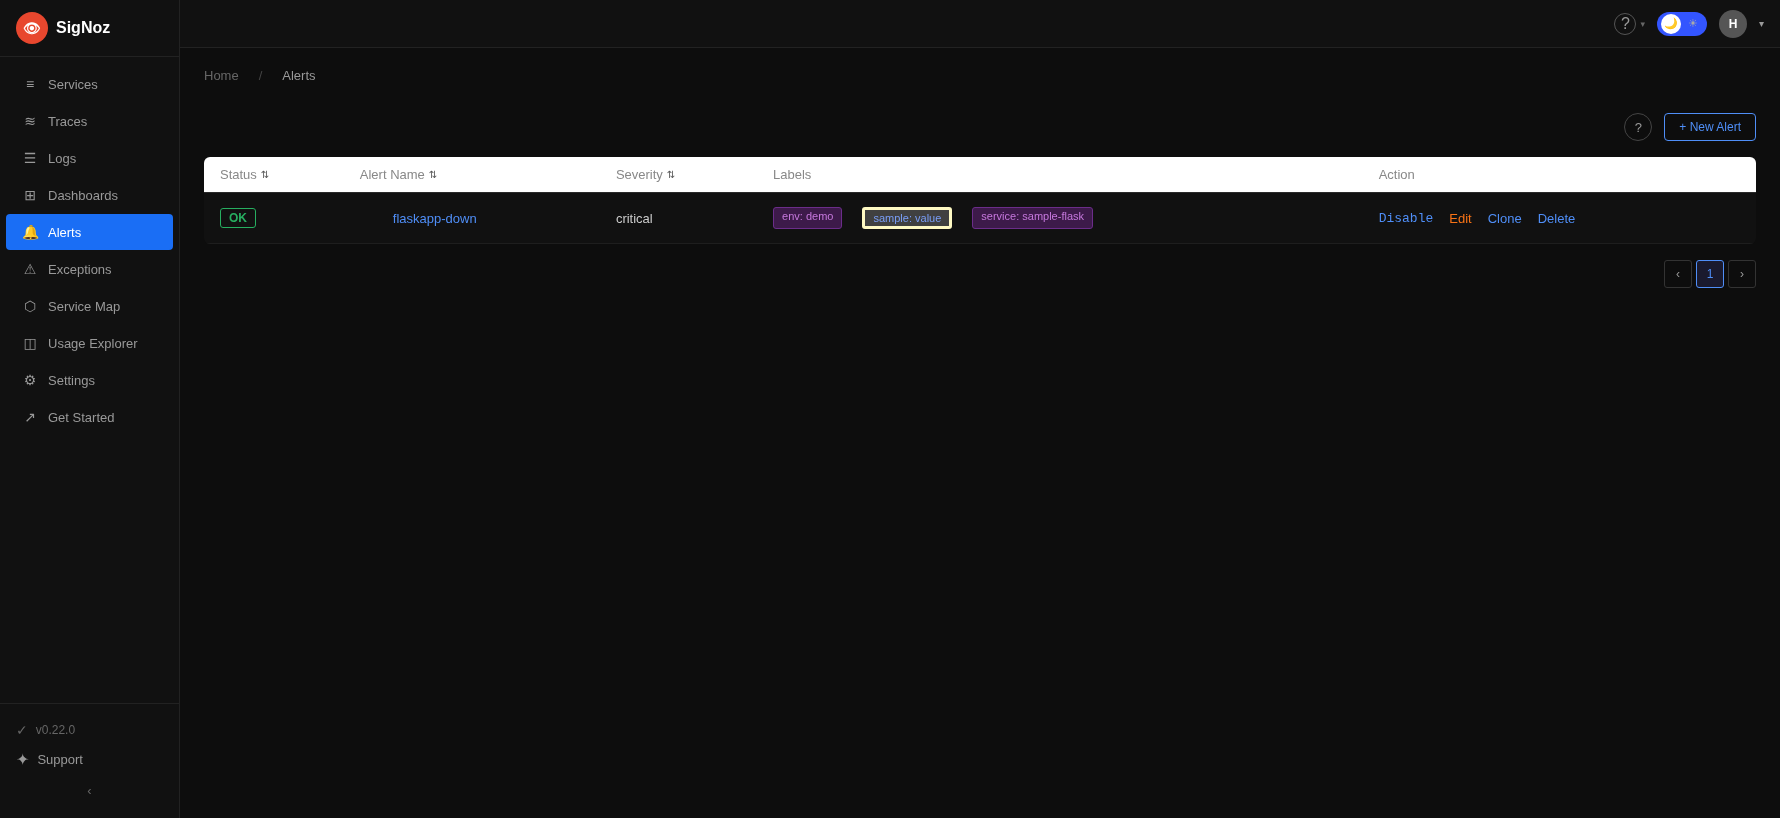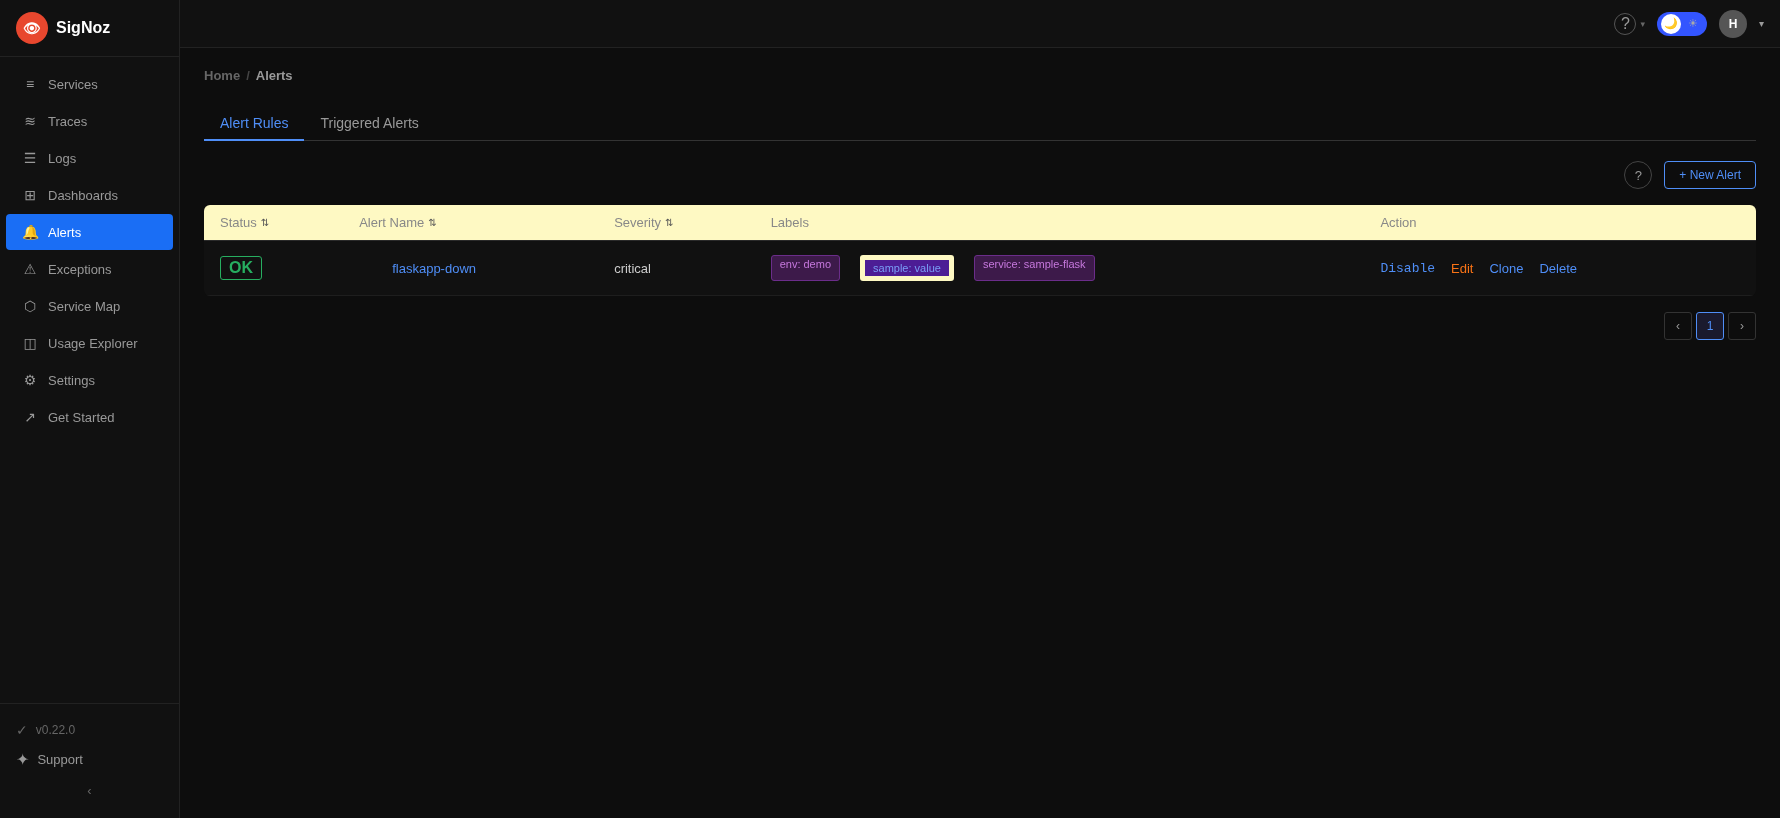--- a/index.html
+++ b/index.html
@@ -177,25 +177,24 @@
     
     .content {
       flex: 1;
       padding: 20px 24px;
       overflow-y: auto;
     }
 
     .breadcrumb {
       display: flex;
       align-items: center;
-      gap: 6px;
+      gap: 20px;
       color: #666;
       font-size: 13px;
-      margin-bottom: 24px;
-      font-weight: bold;
+      margin-bottom: 30px;
     }
     .breadcrumb-sep { color: #444; }
     .breadcrumb-current { color: #999; }
     .breadcrumb-link { color: #666; cursor: pointer; }
 
     
     .tabs {
       display: flex;
       gap: 0;
       border-bottom: 1px solid #333;
@@ -250,21 +249,21 @@
 
     
     .alert-table {
       width: 100%;
       border-collapse: collapse;
       background: #111;
       border-radius: 6px;
       overflow: hidden;
     }
     .alert-table thead tr {
-      background: #fef9c3;
+      background: #ffffff;
       border-bottom: 1px solid #2a2a2a;
     }
     .alert-table th {
       padding: 10px 16px;
       text-align: left;
       color: #888;
       font-weight: 500;
       font-size: 13px;
     }
     .alert-table th .col-header {
@@ -281,21 +280,21 @@
       vertical-align: middle;
     }
 
     .status-ok {
       display: inline-block;
       background: transparent;
       border: 1px solid #27ae60;
       color: #27ae60;
       padding: 2px 8px;
       border-radius: 3px;
-      font-size: 16px;
+      font-size: 12px;
       font-weight: 600;
     }
 
     .alert-link {
       color: #4f8ef7;
       text-decoration: none;
       cursor: pointer;
       padding-left: 33px;
     }
 
@@ -310,23 +309,23 @@
       padding: 2px 8px;
       border-radius: 3px;
       font-size: 11px;
     }
     .label-env {
       background: #3d1a4a;
       color: #c678dd;
       border: 1px solid #6b2d8a;
     }
     .label-sample {
-      background: #4c1d95;
+      background: #404040;
       color: #7a9ef7;
-      border: 5px solid #fef9c3;
+      border: 3px solid #fef9c3;
     }
     .label-service {
       background: #3d1a4a;
       color: #c678dd;
       border: 1px solid #6b2d8a;
     }
 
     .action-cell {
       display: flex;
       gap: 16px;
@@ -466,28 +465,20 @@
   </div>
 
   <div class="content">
 
     <div class="breadcrumb">
       <span class="breadcrumb-link">Home</span>
       <span class="breadcrumb-sep">/</span>
       <span class="breadcrumb-current">Alerts</span>
     </div>
 
-    <div class="tabs">
-      <div class="tab active">
-        <span>Alert Rules</span>
-      </div>
-      <div class="tab">
-        <span>Triggered Alerts</span>
-      </div>
-    </div>
 
     <div class="toolbar">
       <button class="help-btn">?</button>
       <button class="new-alert-btn">
         <span>+ New Alert</span>
       </button>
     </div>
 
     <table class="alert-table">
       <thead>

